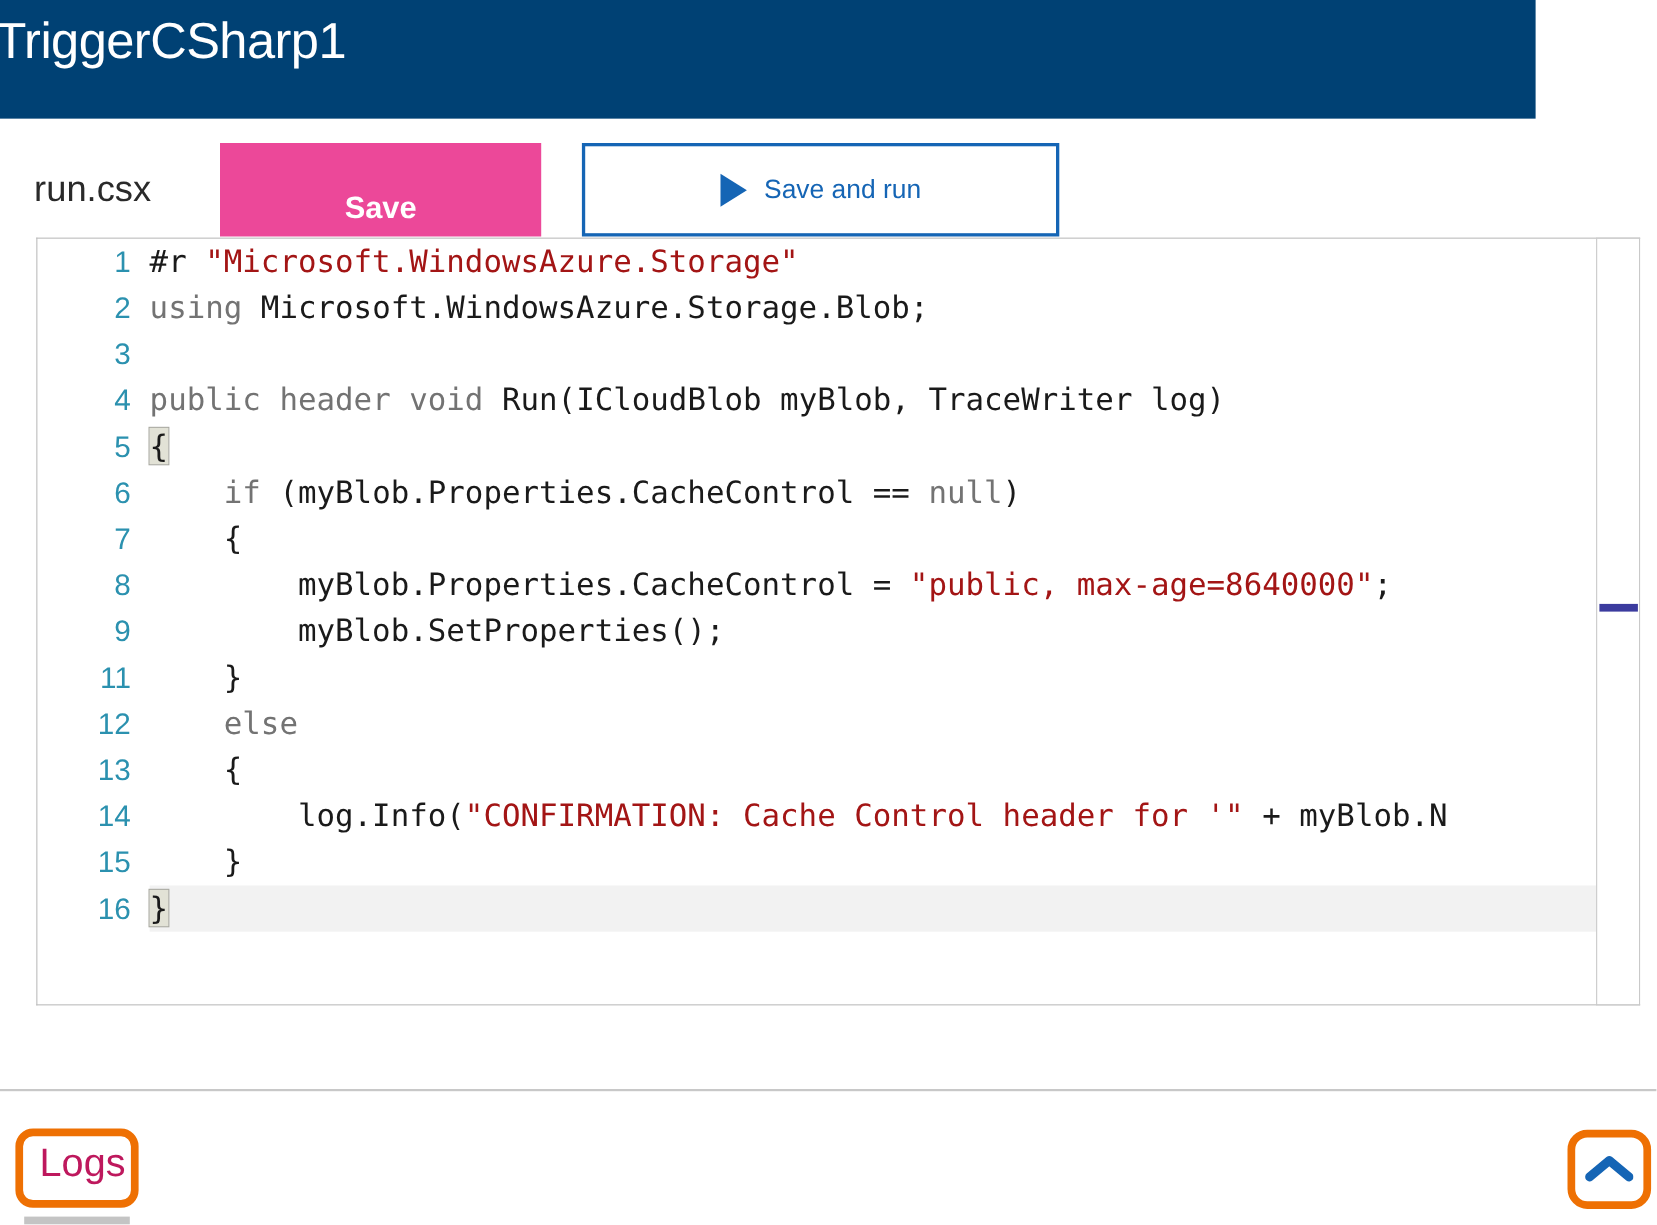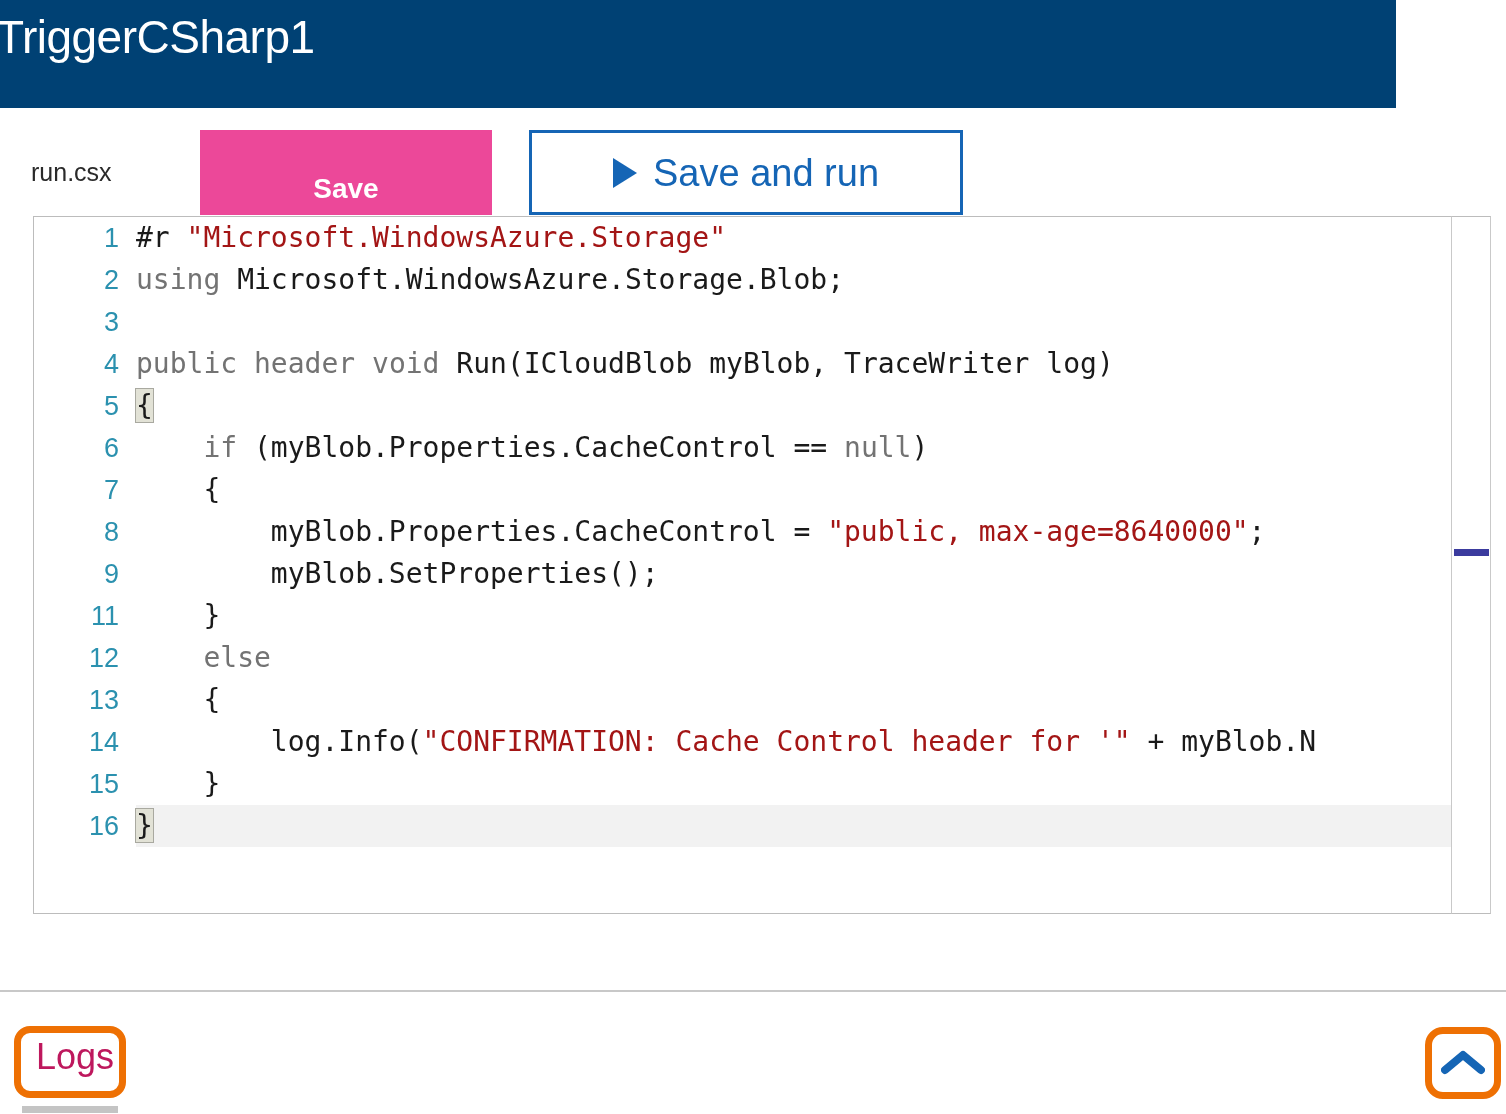--- a/index.html
+++ b/index.html
@@ -42,21 +42,21 @@
     position: absolute;
     left: 0; top: 108px;
     width: 1506px;
     height: 105px;
     background: #ffffff;
   }
   #file-name {
     position: absolute;
     left: 31px;
     top: 44px;
-    font-size: 25px;
+    font-size: 33px;
     line-height: 40px;
     color: #2a2a2a;
     font-weight: 400;
     white-space: nowrap;
   }
   #save-button {
     position: absolute;
     left: 200px;
     top: 22px;
     width: 292px;
@@ -91,21 +91,21 @@
   }
   #play-icon {
     width: 0; height: 0;
     border-left: 24px solid #1565b5;
     border-top: 15px solid transparent;
     border-bottom: 15px solid transparent;
     flex: 0 0 auto;
     display: block;
   }
   #save-and-run-label {
-    font-size: 38px;
+    font-size: 24px;
     color: #1565b5;
     font-weight: 400;
     line-height: 1;
     white-space: nowrap;
   }
 
   
   #editor-frame {
     position: absolute;
     left: 33px;

